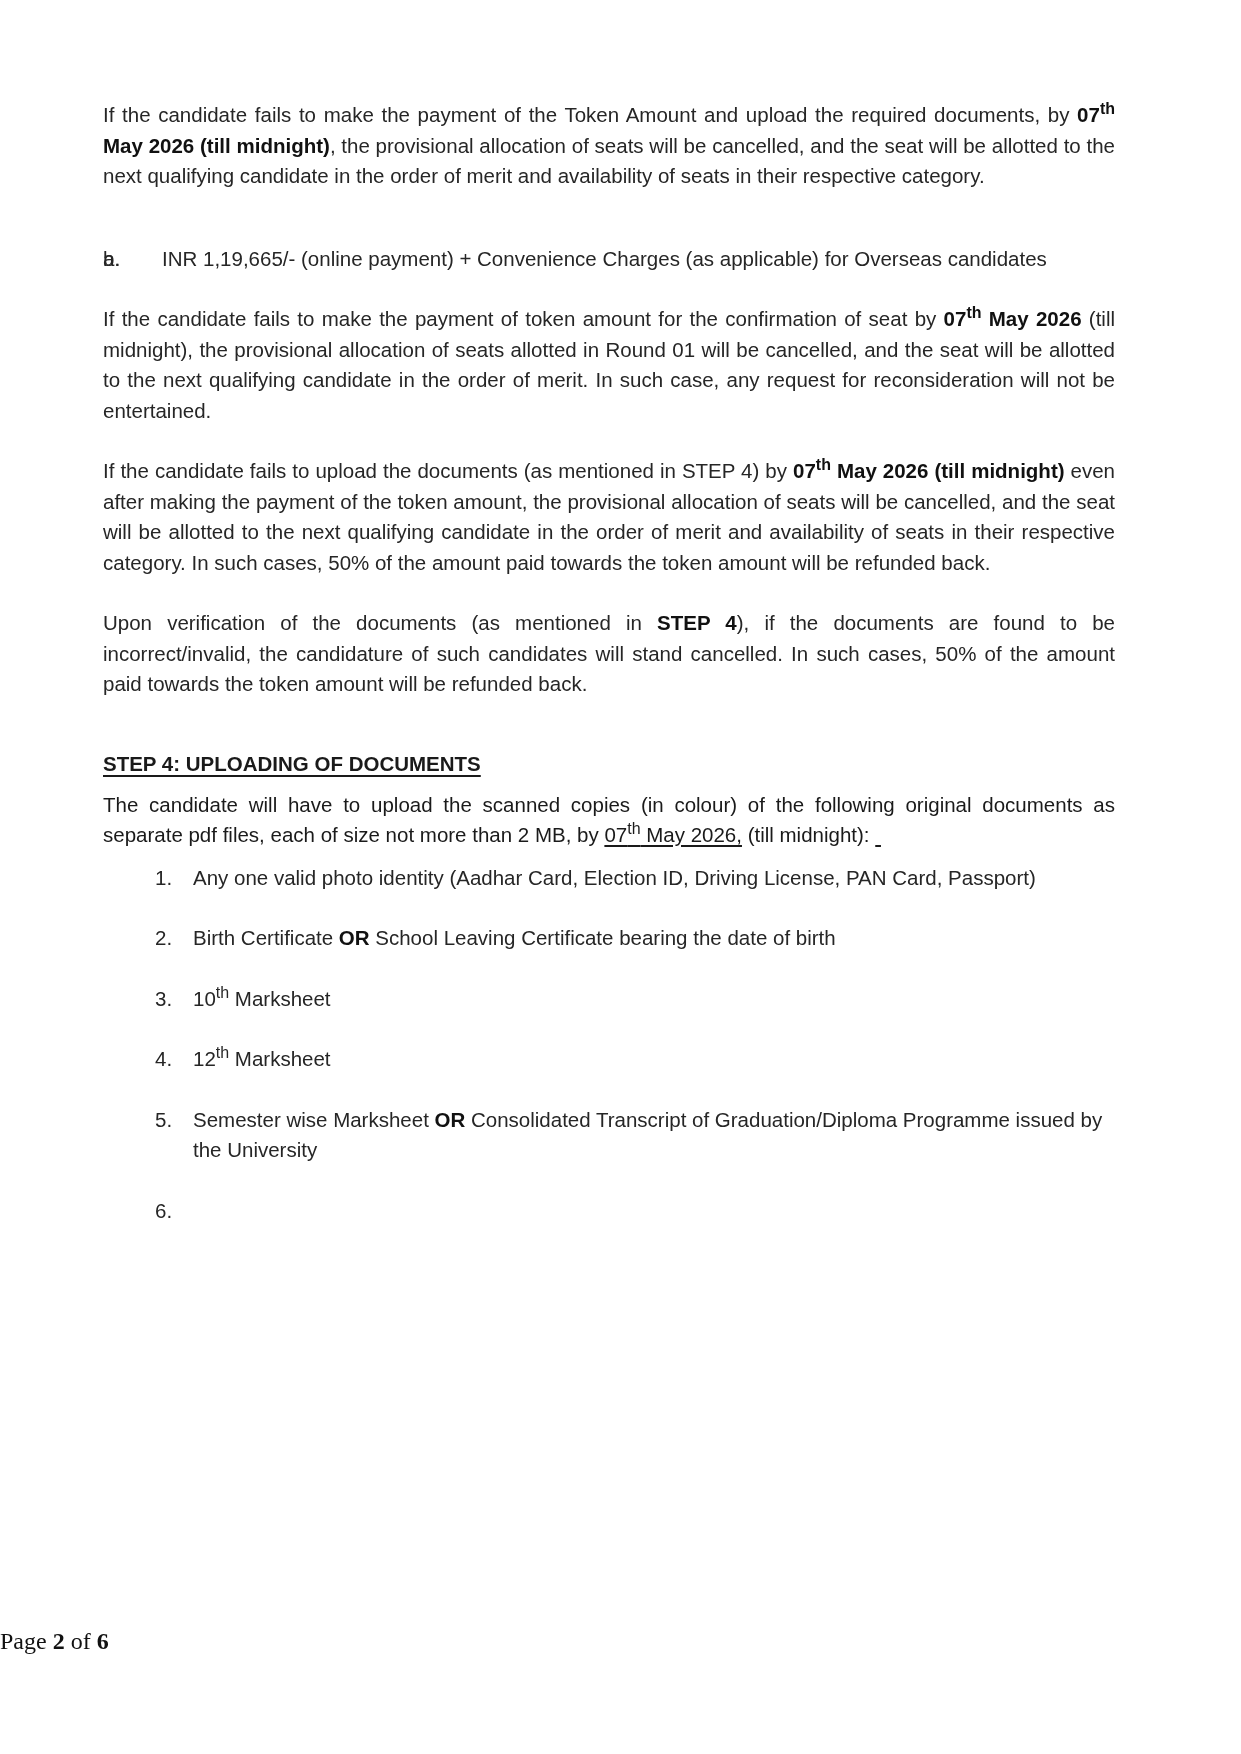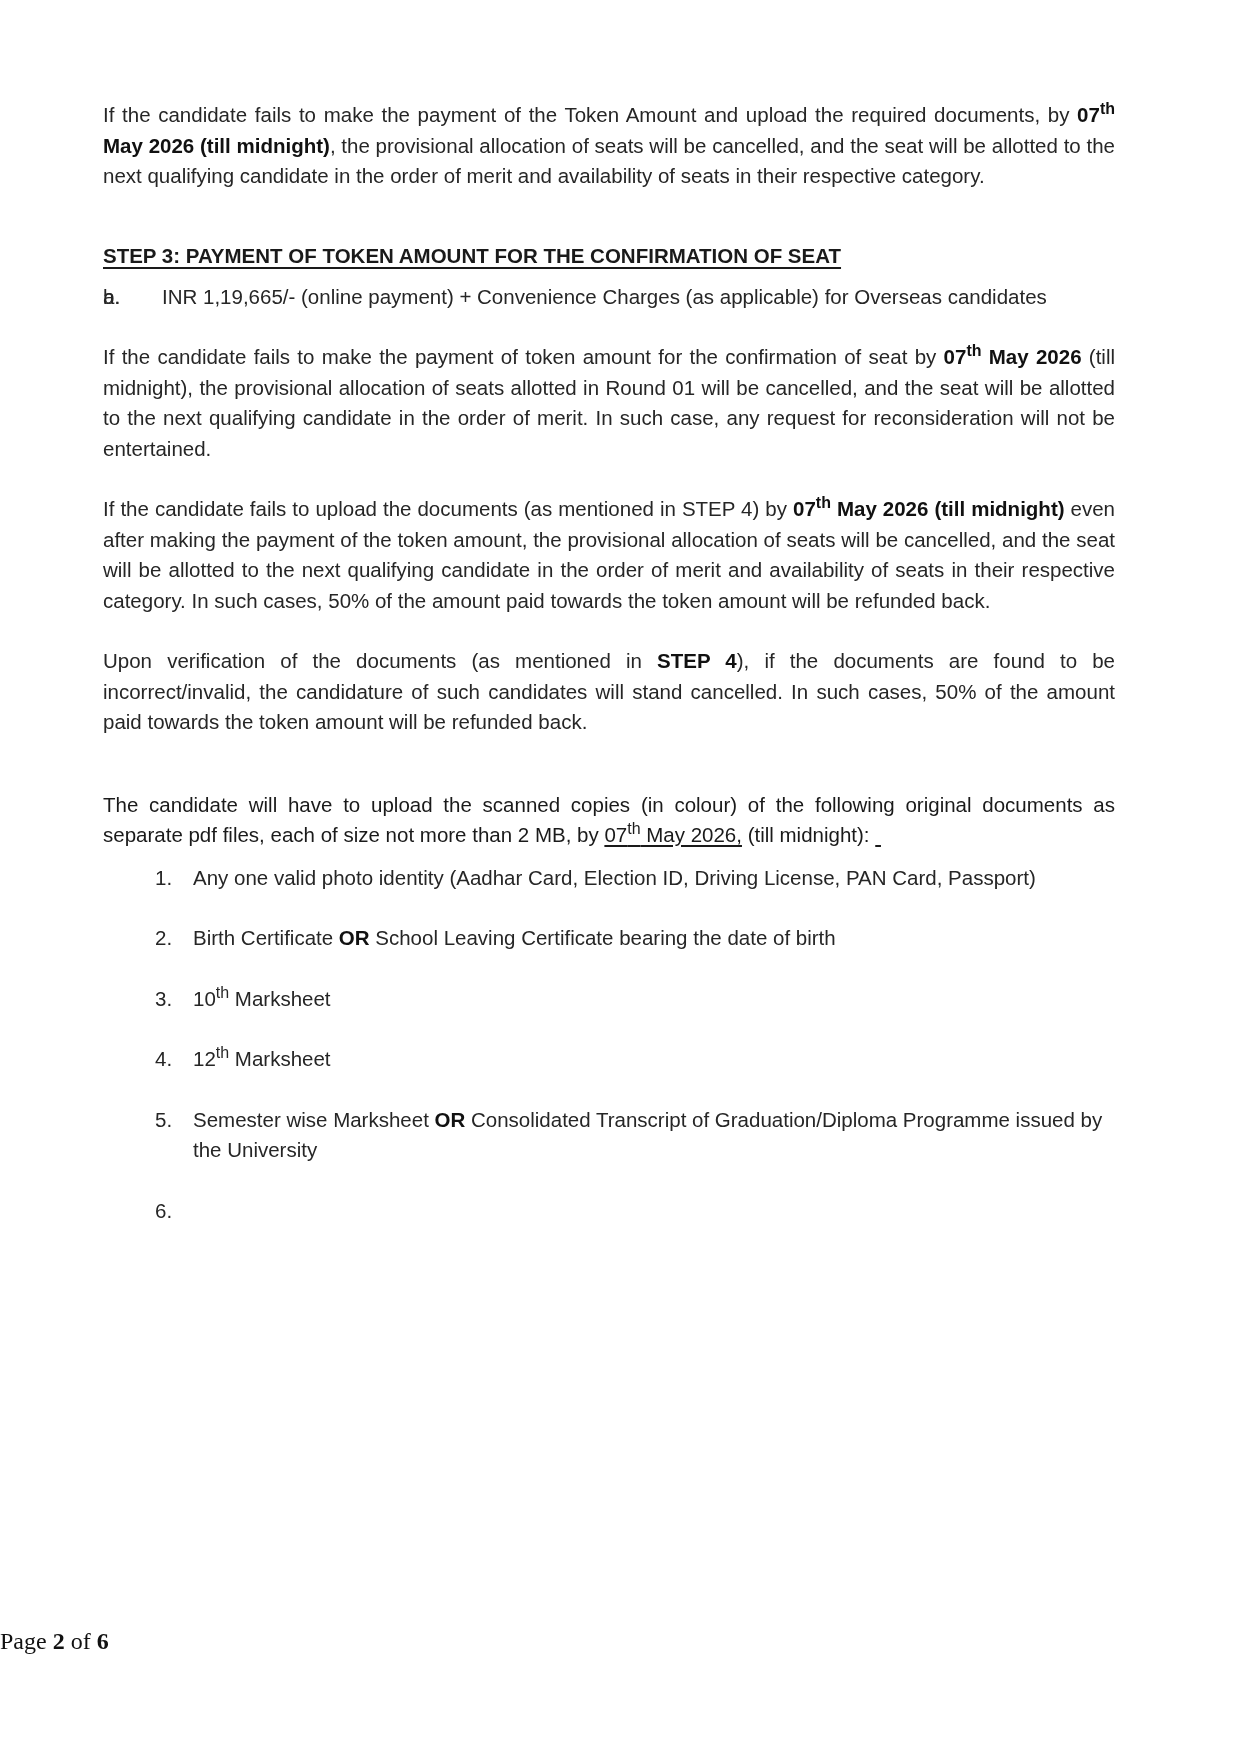--- a/index.html
+++ b/index.html
@@ -22,34 +22,34 @@
   .footer { position: absolute; top: 1628px; left: 0; width: 100%; text-align: left;
             font-family: "Liberation Serif", serif; font-size: 24px; color: #111; }
 </style>
 </head>
 <body>
 
 <div class="page">
 
   <p class="para" style="margin-bottom:52px;"><span>If the candidate fails to make the payment of the Token Amount and upload the required documents, by </span><b><span>07</span><sup>th</sup><span> May 2026 (till midnight)</span></b><span>, the provisional allocation of seats will be cancelled, and the seat will be allotted to the next qualifying candidate in the order of merit and availability of seats in their respective category.</span></p>
 
-  <div class="heading" style="margin-bottom:14px;">STEP 3: PAYMENT OF TOKEN AMOUNT FOR THE CONFIRMATION OF SEAT</div>
 
 
   <ul class="alpha-list" style="margin-bottom:30px;">
     <li><span class="marker">a.</span></li>
     <li><span class="marker">b.</span><span>INR 1,19,665/- (online payment) + Convenience Charges (as applicable) for Overseas candidates</span></li>
   </ul>
 
   <p class="para" style="margin-bottom:30px;"><span>If the candidate fails to make the payment of token amount for the confirmation of seat by </span><b><span>07</span><sup>th</sup><span> May 2026</span></b><span> (till midnight), the provisional allocation of seats allotted in Round 01 will be cancelled, and the seat will be allotted to the next qualifying candidate in the order of merit. In such case, any request for reconsideration will not be entertained.</span></p>
 
   <p class="para" style="margin-bottom:30px;"><span>If the candidate fails to upload the documents (as mentioned in STEP 4) by </span><b><span>07</span><sup>th</sup><span> May 2026 (till midnight)</span></b><span> even after making the payment of the token amount, the provisional allocation of seats will be cancelled, and the seat will be allotted to the next qualifying candidate in the order of merit and availability of seats in their respective category. In such cases, 50% of the amount paid towards the token amount will be refunded back.</span></p>
 
   <p class="para" style="margin-bottom:52px;"><span>Upon verification of the documents (as mentioned in </span><b>STEP 4</b><span>), if the documents are found to be incorrect/invalid, the candidature of such candidates will stand cancelled. In such cases, 50% of the amount paid towards the token amount will be refunded back.</span></p>
 
+  <div class="heading" style="margin-bottom:14px;">STEP 4: UPLOADING OF DOCUMENTS</div>
 
   <p class="para" style="font-weight:normal; color:#1a1a1a; margin-bottom:12px;"><span>The candidate will have to upload the scanned copies (in colour) of the following original documents as separate pdf files, each of size not more than 2 MB, by </span><span class="u"><span>07</span><sup>th</sup><span> May 2026,</span></span><span> (till midnight): </span><span class="u">&nbsp;</span></p>
 
   <ol class="num-list">
     <li><span class="marker">1.</span><span>Any one valid photo identity (Aadhar Card, Election ID, Driving License, PAN Card, Passport)</span></li>
     <li><span class="marker">2.</span><span>Birth Certificate </span><b>OR</b><span> School Leaving Certificate bearing the date of birth</span></li>
     <li><span class="marker">3.</span><span>10</span><sup>th</sup><span> Marksheet</span></li>
     <li><span class="marker">4.</span><span>12</span><sup>th</sup><span> Marksheet</span></li>
     <li><span class="marker">5.</span><span>Semester wise Marksheet </span><b>OR</b><span> Consolidated Transcript of Graduation/Diploma Programme issued by the University</span></li>
     <li style="text-align:justify;"><span class="marker">6.</span></li>

